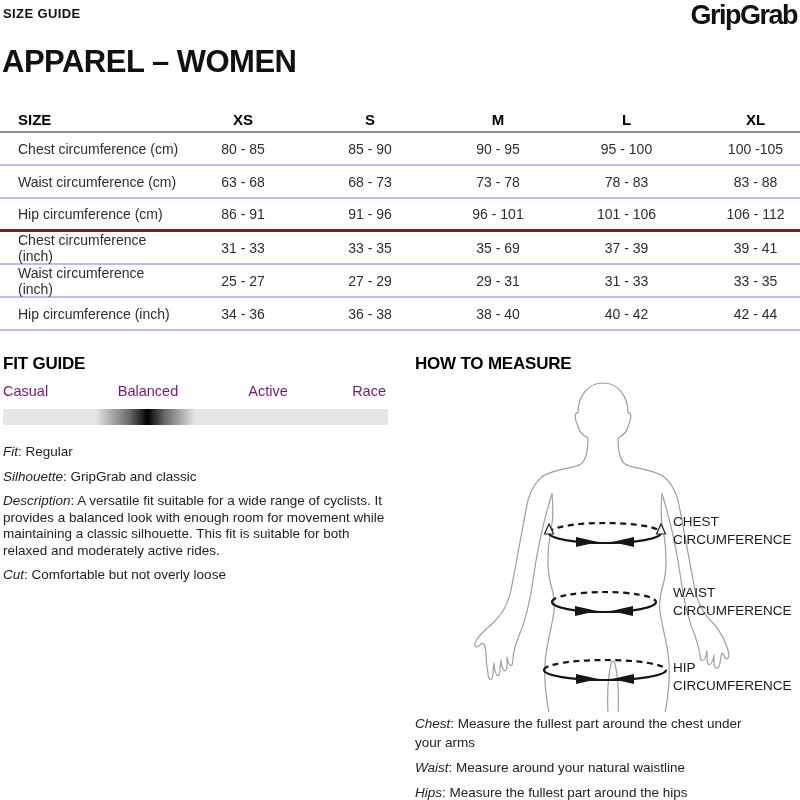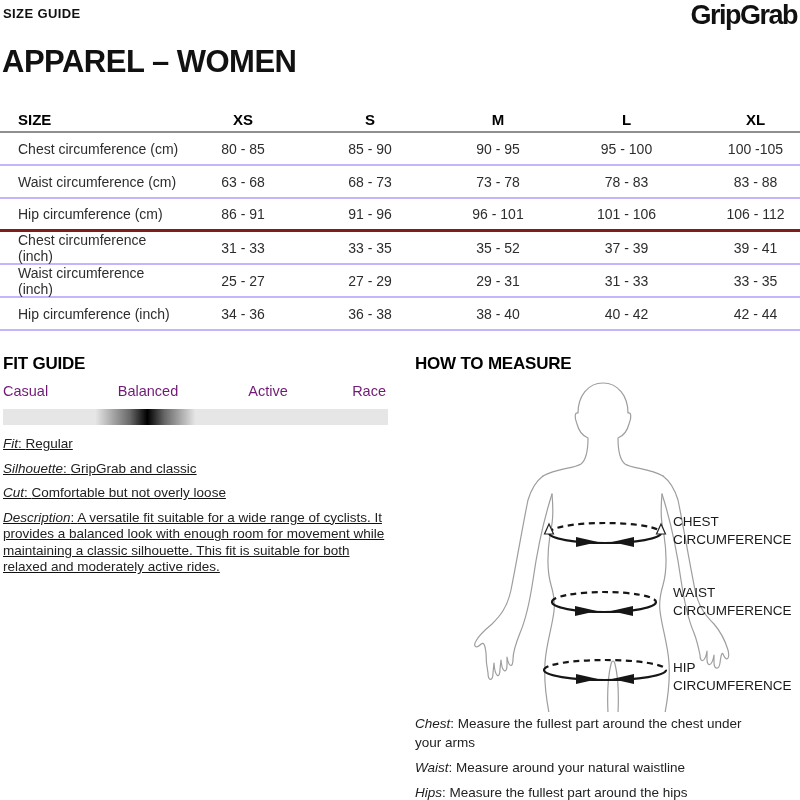--- a/index.html
+++ b/index.html
@@ -66,21 +66,21 @@
     position: absolute; left: 0; top: 60px; width: 385px; height: 16px;
     background:
       linear-gradient(90deg,
         rgba(0,0,0,0) 24%,
         rgba(0,0,0,.55) 33%,
         rgba(0,0,0,1) 37.5%,
         rgba(0,0,0,.55) 42%,
         rgba(0,0,0,0) 50%),
       #e6e6e6;
   }
-  .attrs { position: absolute; left: 0; top: 87px; width: 388px; text-decoration: underline; }
+  .attrs { position: absolute; left: 0; top: 95px; width: 388px; }
   .attrs p, .instructions p {
     margin: 0 0 8px; font-size: 13.5px; line-height: 16.5px; color: #222;
   }
   .attrs i, .instructions i { font-style: italic; }
 
   
   .how-to { position: absolute; left: 415px; top: 349px; width: 385px; height: 451px; }
   .figure-svg { position: absolute; left: 25px; top: 23px; }
   .dlabel {
     position: absolute; left: 258px; width: 132px;
@@ -135,21 +135,21 @@
       <div class="cell">91 - 96</div>
       <div class="cell">96 - 101</div>
       <div class="cell">101 - 106</div>
       <div class="cell last">106 - 112</div>
     </div>
 
     <div class="trow r">
       <div class="cell lbl">Chest circumference (inch)</div>
       <div class="cell">31 - 33</div>
       <div class="cell">33 - 35</div>
-      <div class="cell">35 - 52</div>
+      <div class="cell">35 - 69</div>
       <div class="cell">37 - 39</div>
       <div class="cell last">39 - 41</div>
     </div>
 
     <div class="trow r">
       <div class="cell lbl">Waist circumference (inch)</div>
       <div class="cell">25 - 27</div>
       <div class="cell">27 - 29</div>
       <div class="cell">29 - 31</div>
       <div class="cell">31 - 33</div>
@@ -173,22 +173,22 @@
       <span class="sl sl-casual">Casual</span>
       <span class="sl sl-balanced">Balanced</span>
       <span class="sl sl-active">Active</span>
       <span class="sl sl-race">Race</span>
     </div>
     <div class="scale-bar"></div>
 
     <div class="attrs">
       <p><i>Fit</i><span>: </span><span>Regular</span></p>
       <p><i>Silhouette</i><span>: </span><span>GripGrab and classic</span></p>
+      <p><i>Description</i><span>: </span><span>A versatile fit suitable for a wide range of cyclists. It provides a balanced look with enough room for movement while maintaining a classic silhouette. This fit is suitable for both relaxed and moderately active rides.</span></p>
       <p><i>Cut</i><span>: </span><span>Comfortable but not overly loose</span></p>
-      <p><i>Description</i><span>: </span><span>A versatile fit suitable for a wide range of cyclists. It provides a balanced look with enough room for movement while maintaining a classic silhouette. This fit is suitable for both relaxed and moderately active rides.</span></p>
     </div>
   </section>
 
   <section class="how-to">
     <h2 class="sec-heading">HOW TO MEASURE</h2>
 
     <svg class="figure-svg" width="305" height="340" viewBox="0 0 305 340">
       <g fill="none" stroke="#9e9e9e" stroke-width="1.2" stroke-linecap="round" stroke-linejoin="round">
 
         <path d="M 103,104 C 117,96 133,97 141,92 C 146,88 148,80 148,66 C 143,64 139,60 137,52 C 134,45 135,40 138,41 C 138,24 148,11 163,11 C 178,11 188,24 188,41 C 191,40 192,45 189,52 C 187,60 183,64 178,66 C 178,80 180,88 185,92 C 193,97 209,96 223,104"></path>

